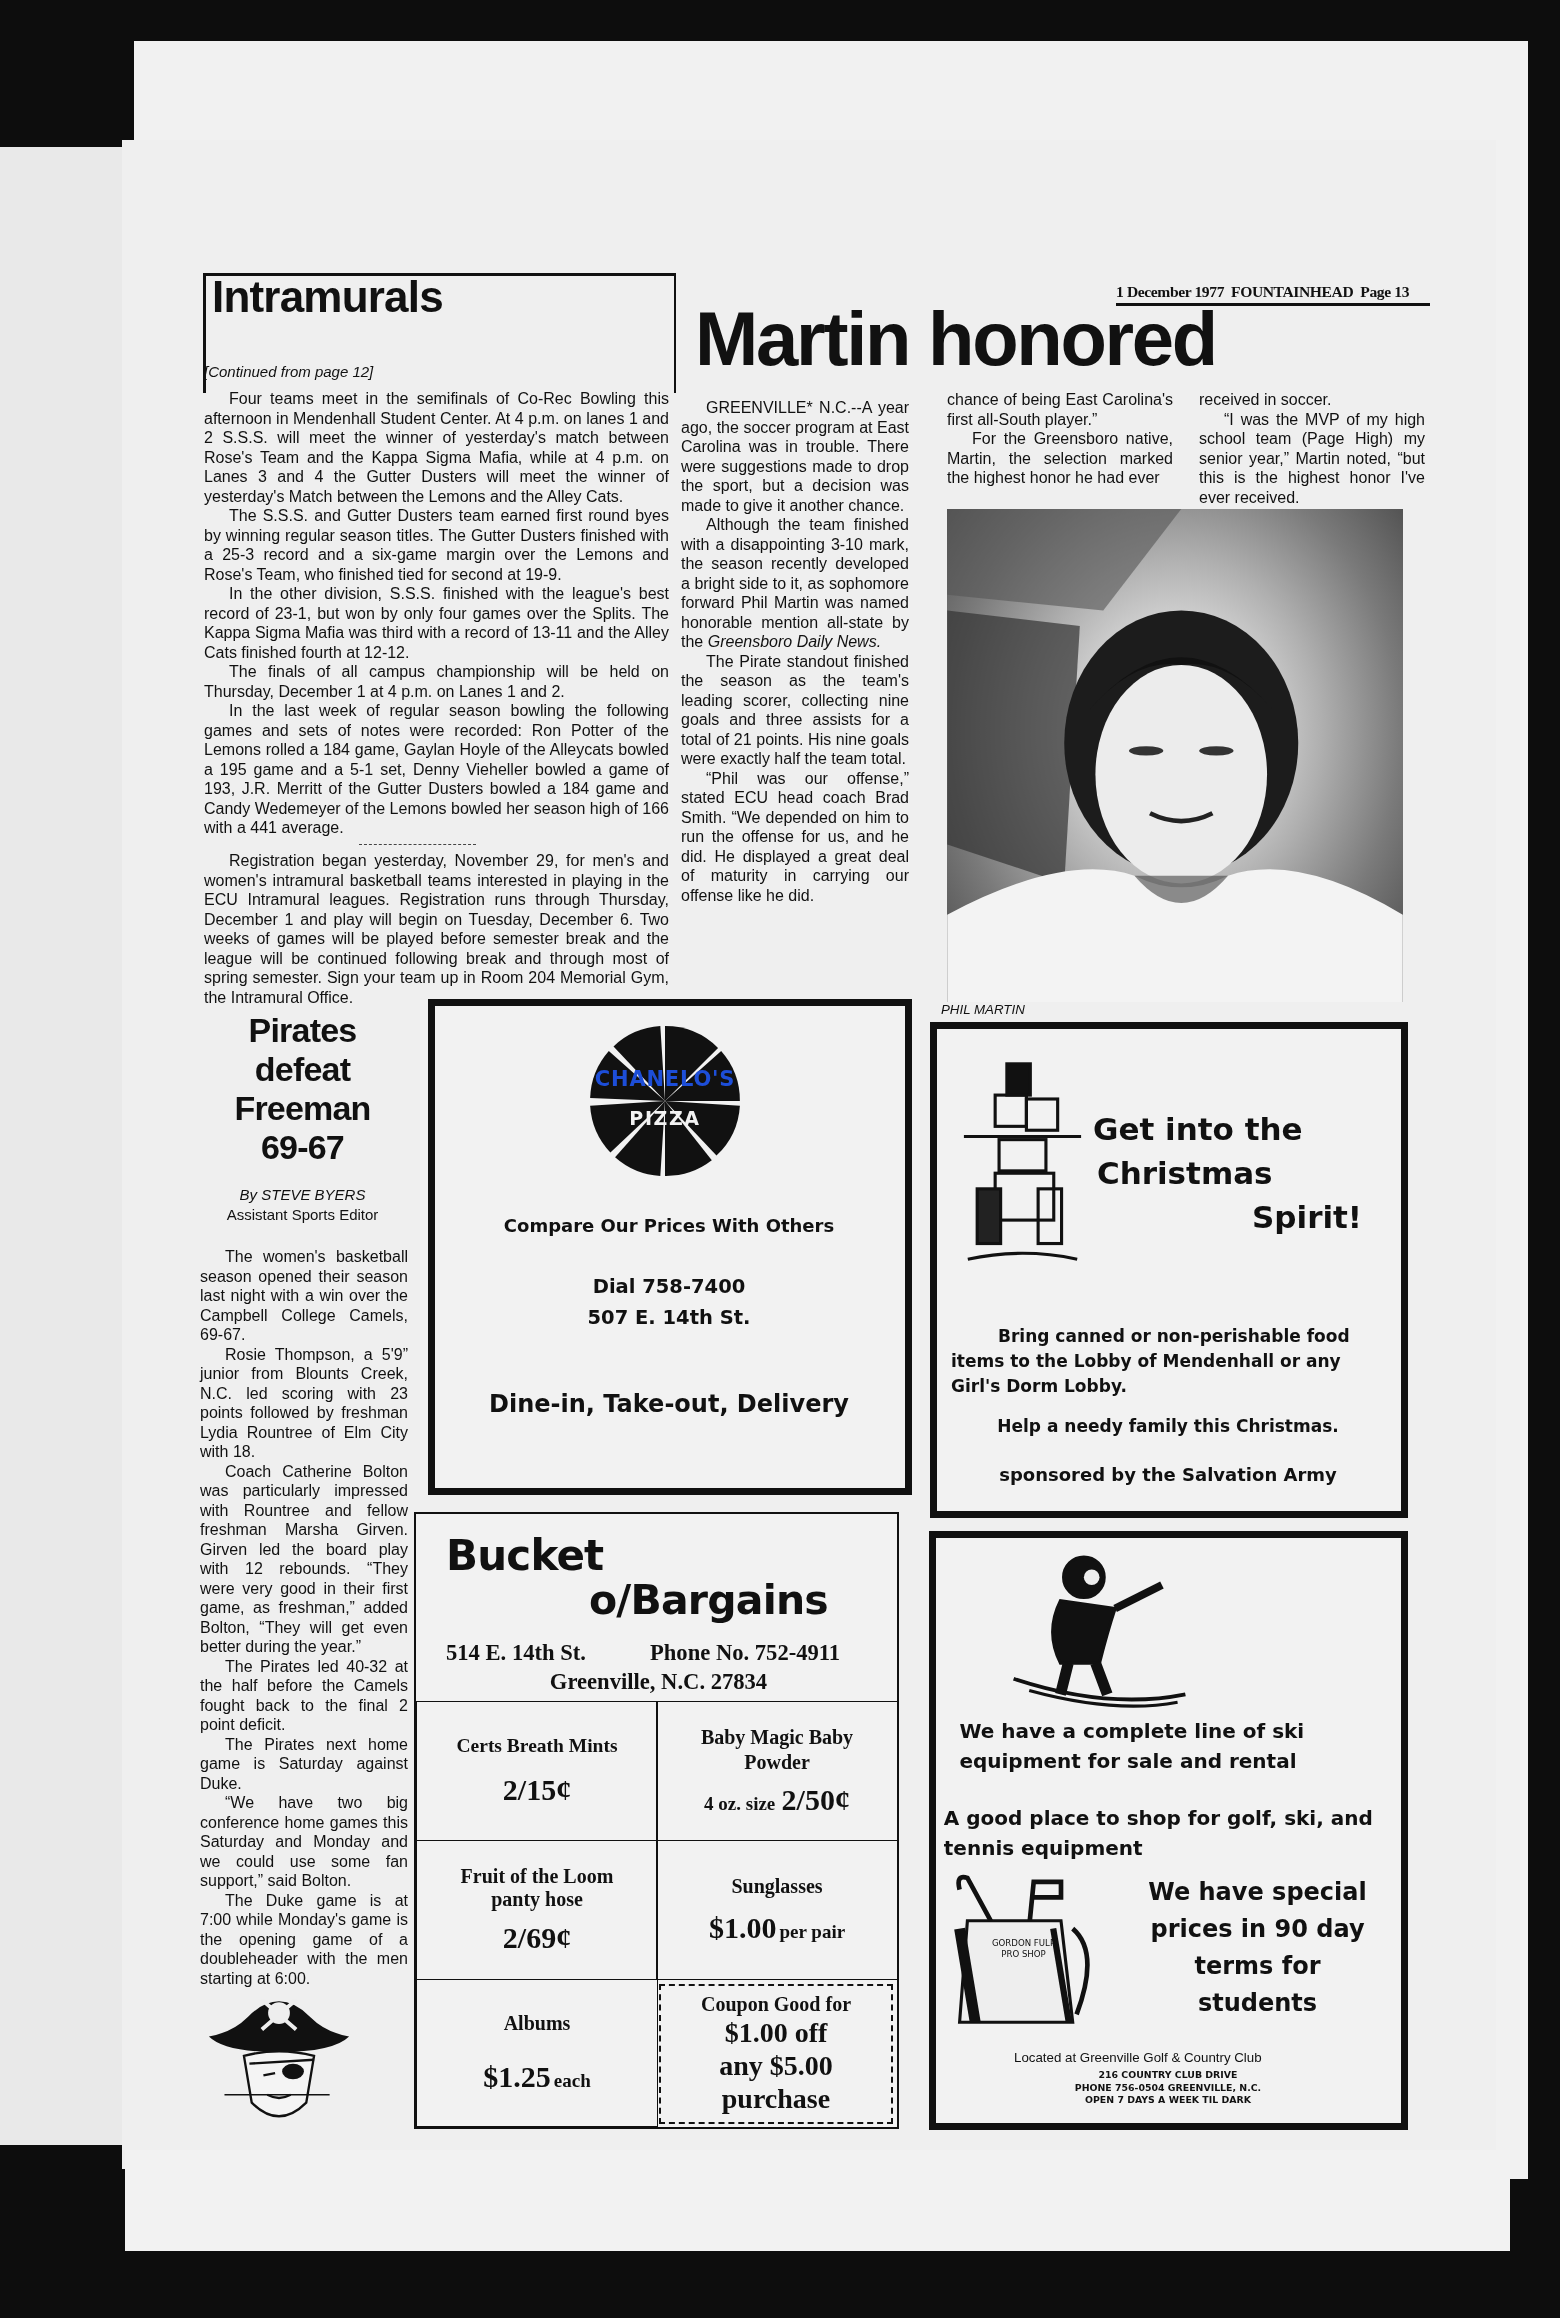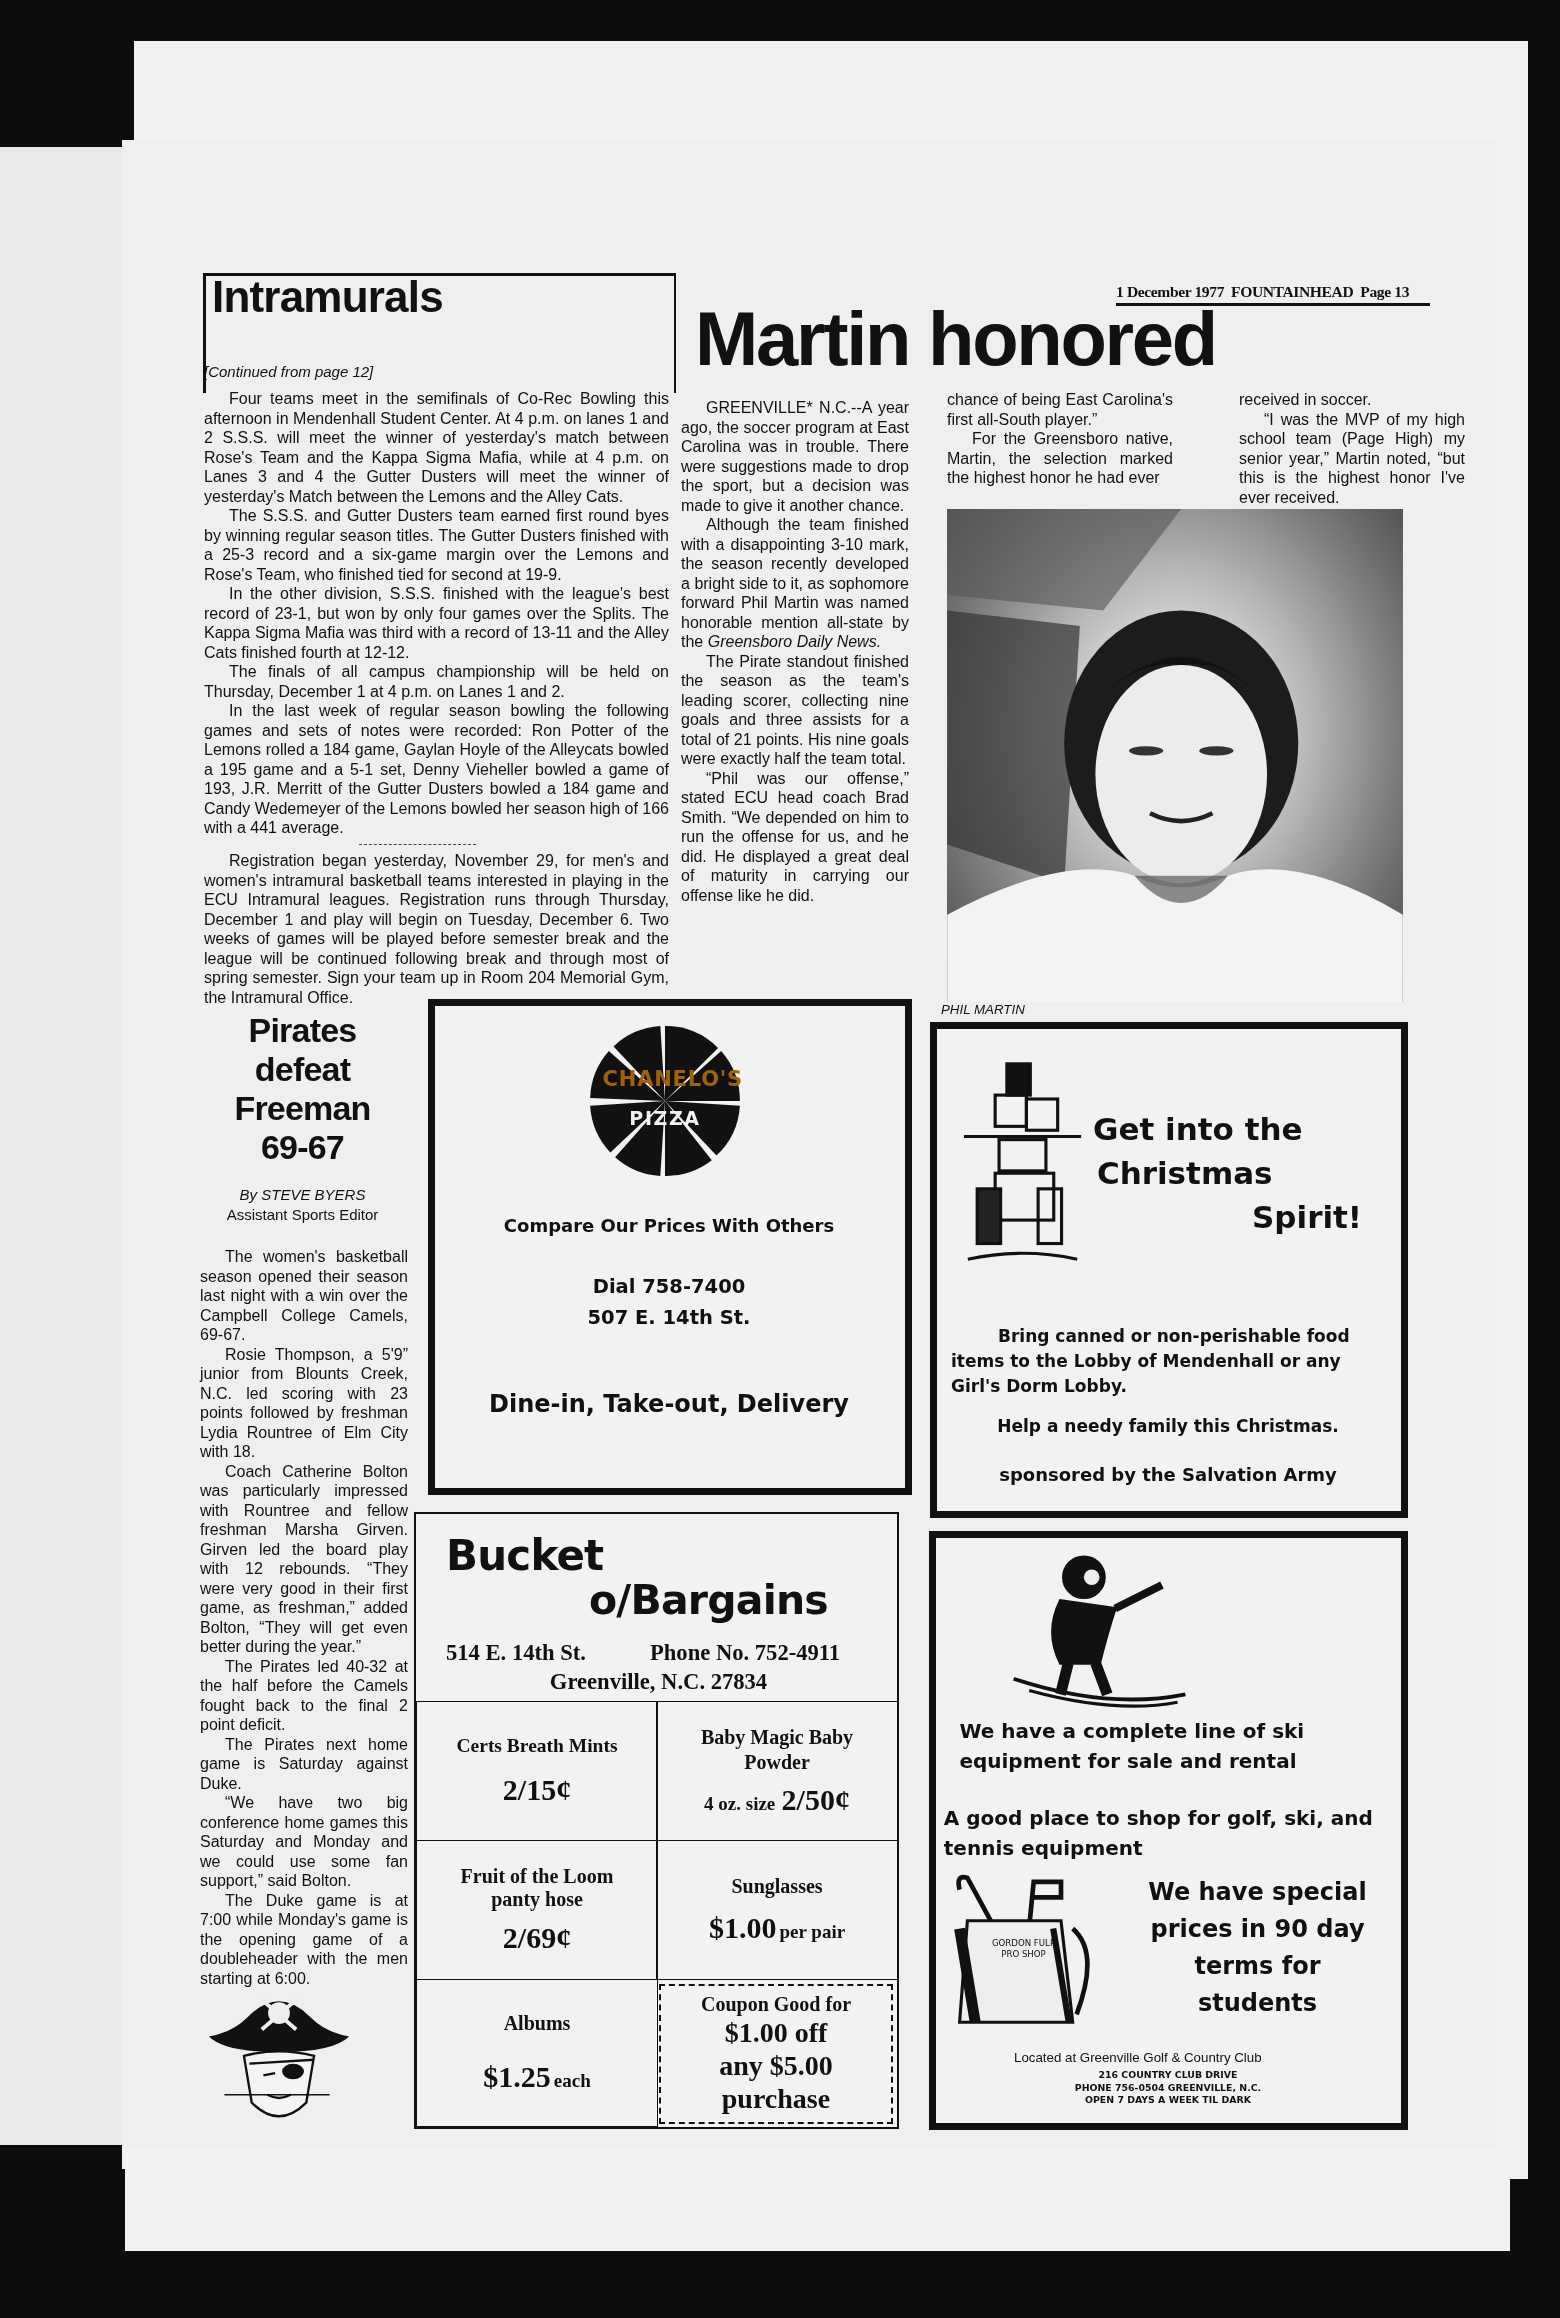--- a/index.html
+++ b/index.html
@@ -27,21 +27,21 @@
   #intra-body { left:204px; top:389px; width:465px; }
   #intra-divider { left:359px; top:844px; width:117px; border-top:1.6px dashed #444; }
   #intra-body2 { left:204px; top:851px; width:465px; }
 
   
   #dateline { left:1116px; top:283px; font-size:15.6px; font-weight:bold; letter-spacing:-0.4px;font-family:Liberation Serif, serif; }
   #dateline-rule { left:1116px; top:303px; width:314px; border-top:3.1px solid #111; }
   #martin-title { left:695px; top:300px; font-size:76px; font-weight:bold; letter-spacing:-2.3px; line-height:78px; }
   #martin-col1 { left:681px; top:398px; width:228px; }
   #martin-col2 { left:947px; top:390px; width:226px; }
-  #martin-col3 { left:1199px; top:390px; width:226px;margin-left:40px; }
+  #martin-col3 { left:1199px; top:390px; width:226px; }
 
   #photo { left:947px; top:509px; width:456px; height:493px; overflow:hidden;
     background:radial-gradient(ellipse at 50% 45%, #f4f4f4 0%, #d8d8d8 25%, #b0b0b0 45%, #7a7a7a 70%, #444 100%); }
   #photo-caption { left:941px; top:1002px; font-size:13.3px; font-style:italic; }
 
   
   #pirates-title { left:201px; top:1011px; width:203px; text-align:center; font-size:34px; font-weight:bold; line-height:39px; letter-spacing:-0.8px; }
   #pirates-byline { left:201px; top:1185px; width:203px; text-align:center; font-size:15px; line-height:19.5px; }
   #pirates-body { left:200px; top:1247px; width:208px; }
 
@@ -159,21 +159,21 @@
         <path d="M100 100 L172 36 A96 96 0 0 1 196 100 Z"></path>
         <path d="M100 100 L196 106 A96 96 0 0 1 166 170 Z"></path>
         <path d="M100 100 L160 176 A96 96 0 0 1 100 196 Z"></path>
         <path d="M100 100 L94 196 A96 96 0 0 1 36 172 Z"></path>
         <path d="M100 100 L30 166 A96 96 0 0 1 4 106 Z"></path>
         <path d="M100 100 L4 96 A96 96 0 0 1 28 36 Z"></path>
         <path d="M100 100 L34 30 A96 96 0 0 1 94 4 Z"></path>
       </g>
     </svg>
   </div>
-  <div class="abs ad-bold" style="left:152px;top:61px;width:156px;text-align:right;color:#a16207;font-size:21px;letter-spacing:0.8px;">CHANELO'S</div>
+  <div class="abs ad-bold" style="left:152px;top:61px;width:156px;text-align:center;color:#1d4ed8;font-size:21px;letter-spacing:0.8px;">CHANELO'S</div>
   <div class="abs ad-bold" style="left:152px;top:101px;width:156px;text-align:center;color:#f2f2f2;font-size:19px;letter-spacing:1.6px;">PIZZA</div>
   <div class="abs ad-bold" style="left:0;top:209px;width:468px;text-align:center;font-size:18px;">Compare Our Prices With Others</div>
   <div class="abs ad-bold" style="left:0;top:265px;width:468px;text-align:center;font-size:19.5px;line-height:31px;">
     <div>Dial 758-7400</div>
     <div>507 E. 14th St.</div>
   </div>
   <div class="abs ad-bold" style="left:0;top:384px;width:468px;text-align:center;font-size:24px;">Dine-in, Take-out, Delivery</div>
 </div>
 
 <div class="abs ad-frame" id="christmas-ad">

